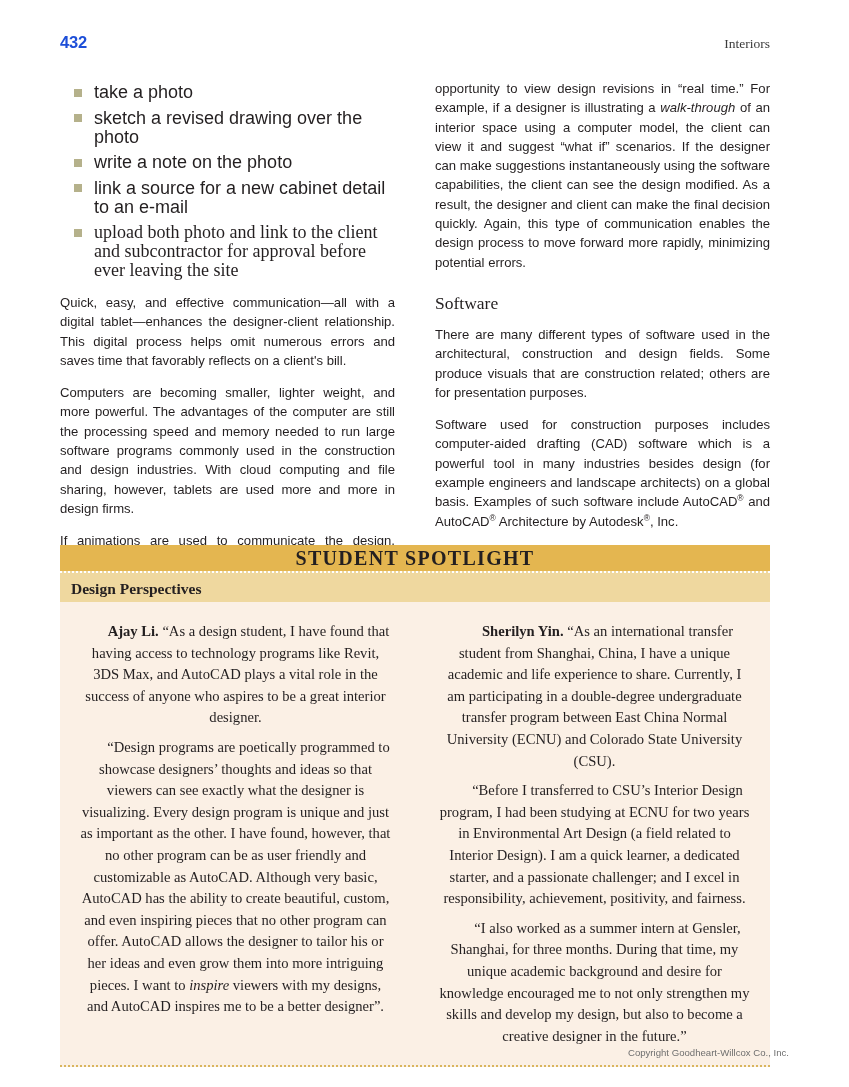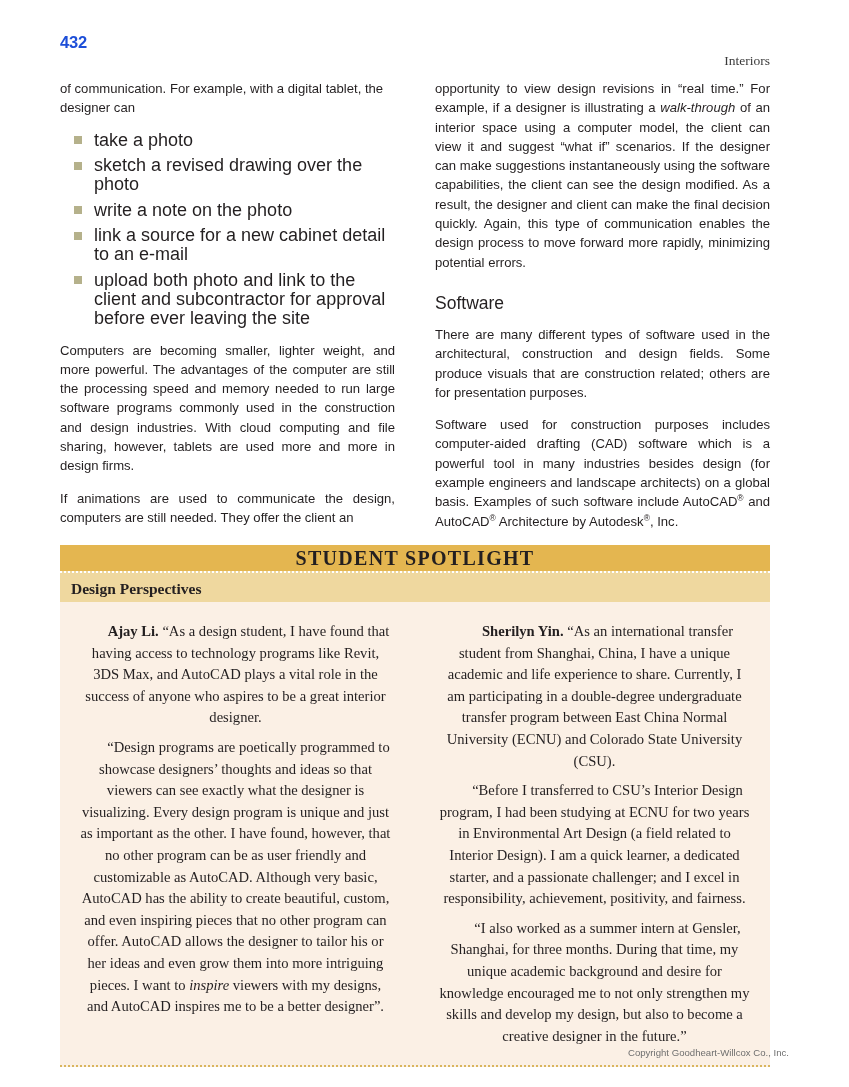--- a/index.html
+++ b/index.html
@@ -37,21 +37,21 @@
     top: 0;
     font-family: "Liberation Sans", sans-serif;
     font-weight: bold;
     font-size: 16.5px;
     letter-spacing: -0.2px;
     color: #1d4ed8;
   }
   .runhead-title {
     position: absolute;
     right: 0;
-    top: 20px;
+    top: 3px;
     font-family: "Liberation Serif", serif;
     font-size: 13.5px;
     color: #3a3a3a;
   }
 
   
   .body-cols {
     position: absolute;
     left: 60px;
     top: 79px;
@@ -72,21 +72,21 @@
   }
   .col p.nojust {
     text-align: left;
   }
   .col p:last-child {
     margin-bottom: 0;
   }
 
   h2.section-head {
     margin: 20px 0 11px 0;
-    font-family: Liberation Sans, sans-serif;
+    font-family: Liberation Serif, serif;
     font-size: 17.5px;
     font-weight: normal;
     line-height: 22px;
     color: #231f20;
   }
 
   
   ul.bullets {
     list-style: none;
     margin: 4px 0 13px 0;
@@ -95,21 +95,21 @@
   ul.bullets li {
     position: relative;
     padding-left: 20px;
     margin-bottom: 6.5px;
     font-family: "Liberation Sans", sans-serif;
     font-size: 18px;
     line-height: 19px;
     text-align: left;
     color: #231f20;
   }
-  ul.bullets li:last-child { margin-bottom: 8px; }
+  ul.bullets li:last-child { margin-bottom: 8px; font-family: Liberation Serif, serif; }
   .sq-bullet {
     position: absolute;
     left: 0;
     top: 5.5px;
     width: 8px;
     height: 8px;
     background: #b5b18b;
     display: block;
   }
 
@@ -204,21 +204,20 @@
 <div class="page">
 
   <div class="runhead">
     <span class="folio">432</span>
     <span class="runhead-title">Interiors</span>
   </div>
 
   <div class="body-cols">
 
     <div class="col">
-      <p class="nojust">of communication. For example, with a digital tablet, the designer can</p>
 
       <ul class="bullets">
         <li>
           <span class="sq-bullet"></span>
           <span>take a photo</span>
         </li>
         <li>
           <span class="sq-bullet"></span>
           <span>sketch a revised drawing over the photo</span>
         </li>
@@ -229,20 +228,21 @@
         <li>
           <span class="sq-bullet"></span>
           <span>link a source for a new cabinet detail to an e-mail</span>
         </li>
         <li>
           <span class="sq-bullet"></span>
           <span>upload both photo and link to the client and subcontractor for approval before ever leaving the site</span>
         </li>
       </ul>
 
+      <p>Quick, easy, and effective communication—all with a digital tablet—enhances the designer-client relationship. This digital process helps omit numerous errors and saves time that favorably reflects on a client's bill.</p>
       <p>Computers are becoming smaller, lighter weight, and more powerful. The advantages of the computer are still the processing speed and memory needed to run large software programs commonly used in the construction and design industries. With cloud computing and file sharing, however, tablets are used more and more in design firms.</p>
       <p>If animations are used to communicate the design, computers are still needed. They offer the client an</p>
     </div>
 
     <div class="col">
       <p><span>opportunity to view design revisions in “real time.” For example, if a designer is illustrating a </span><em class="it">walk-through</em><span> of an interior space using a computer model, the client can view it and suggest “what if” scenarios. If the designer can make suggestions instantaneously using the software capabilities, the client can see the design modified. As a result, the designer and client can make the final decision quickly. Again, this type of communication enables the design process to move forward more rapidly, minimizing potential errors.</span></p>
 
       <h2 class="section-head">Software</h2>
 
       <p>There are many different types of software used in the architectural, construction and design fields. Some produce visuals that are construction related; others are for presentation purposes.</p>

